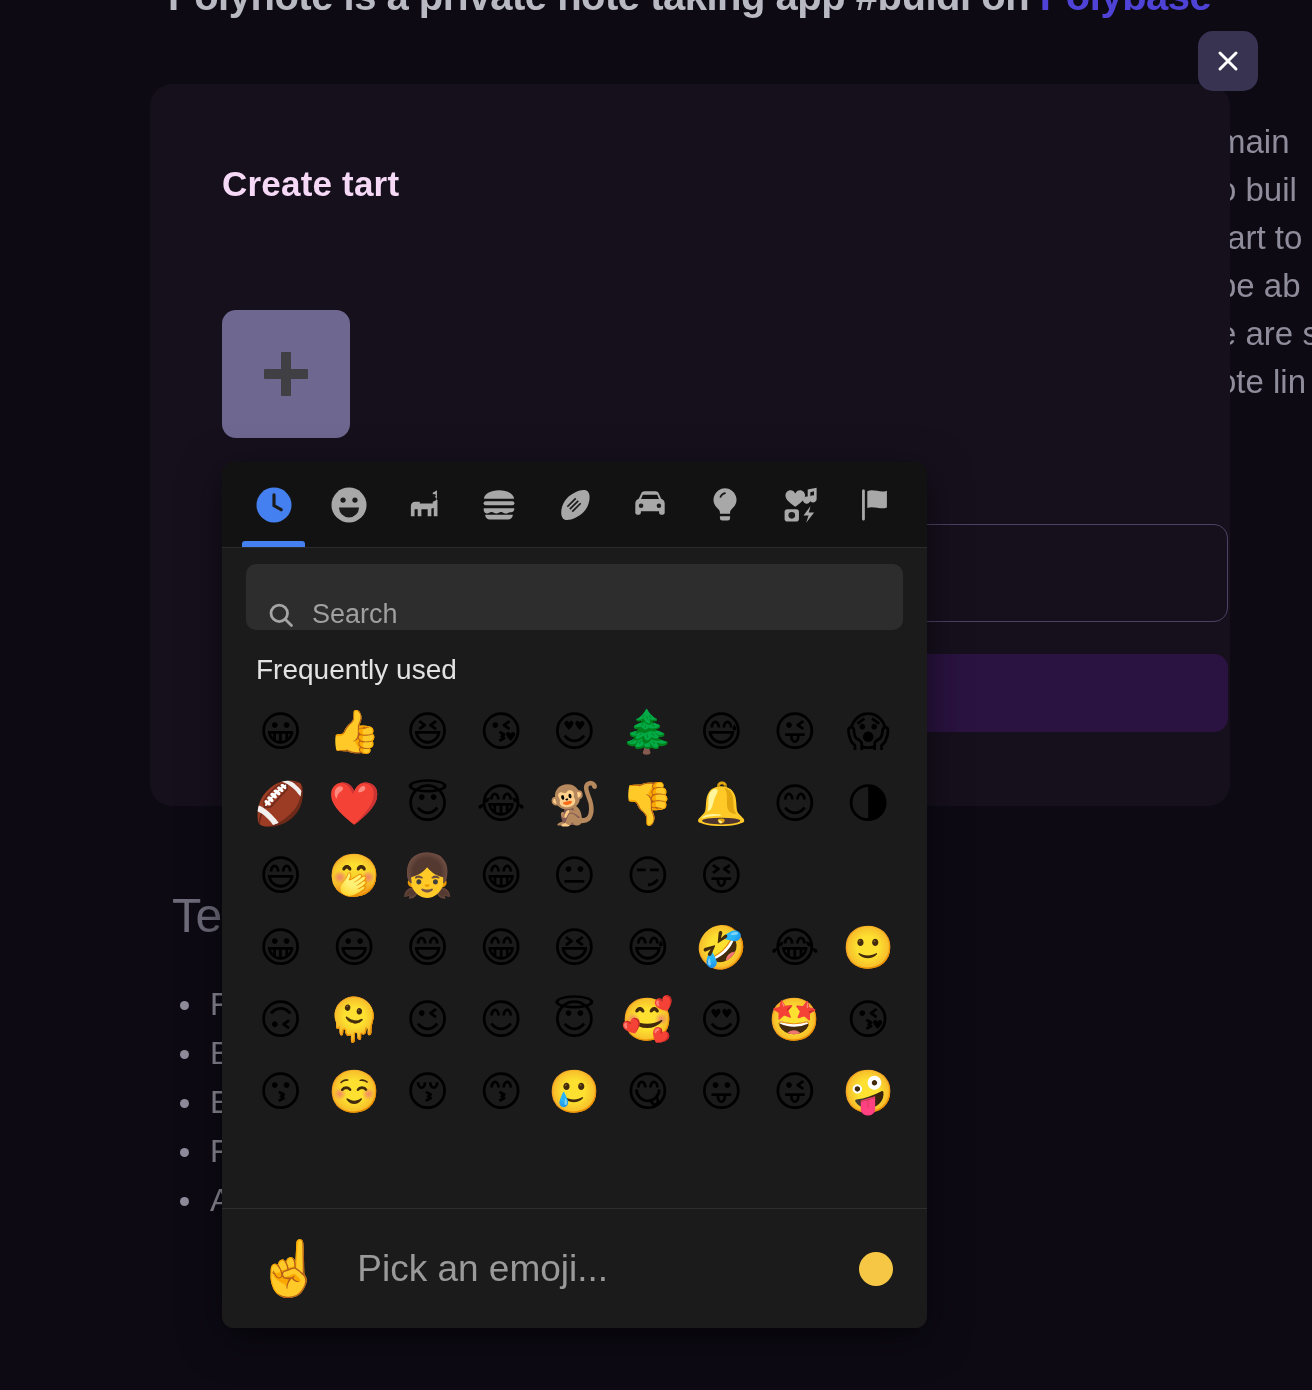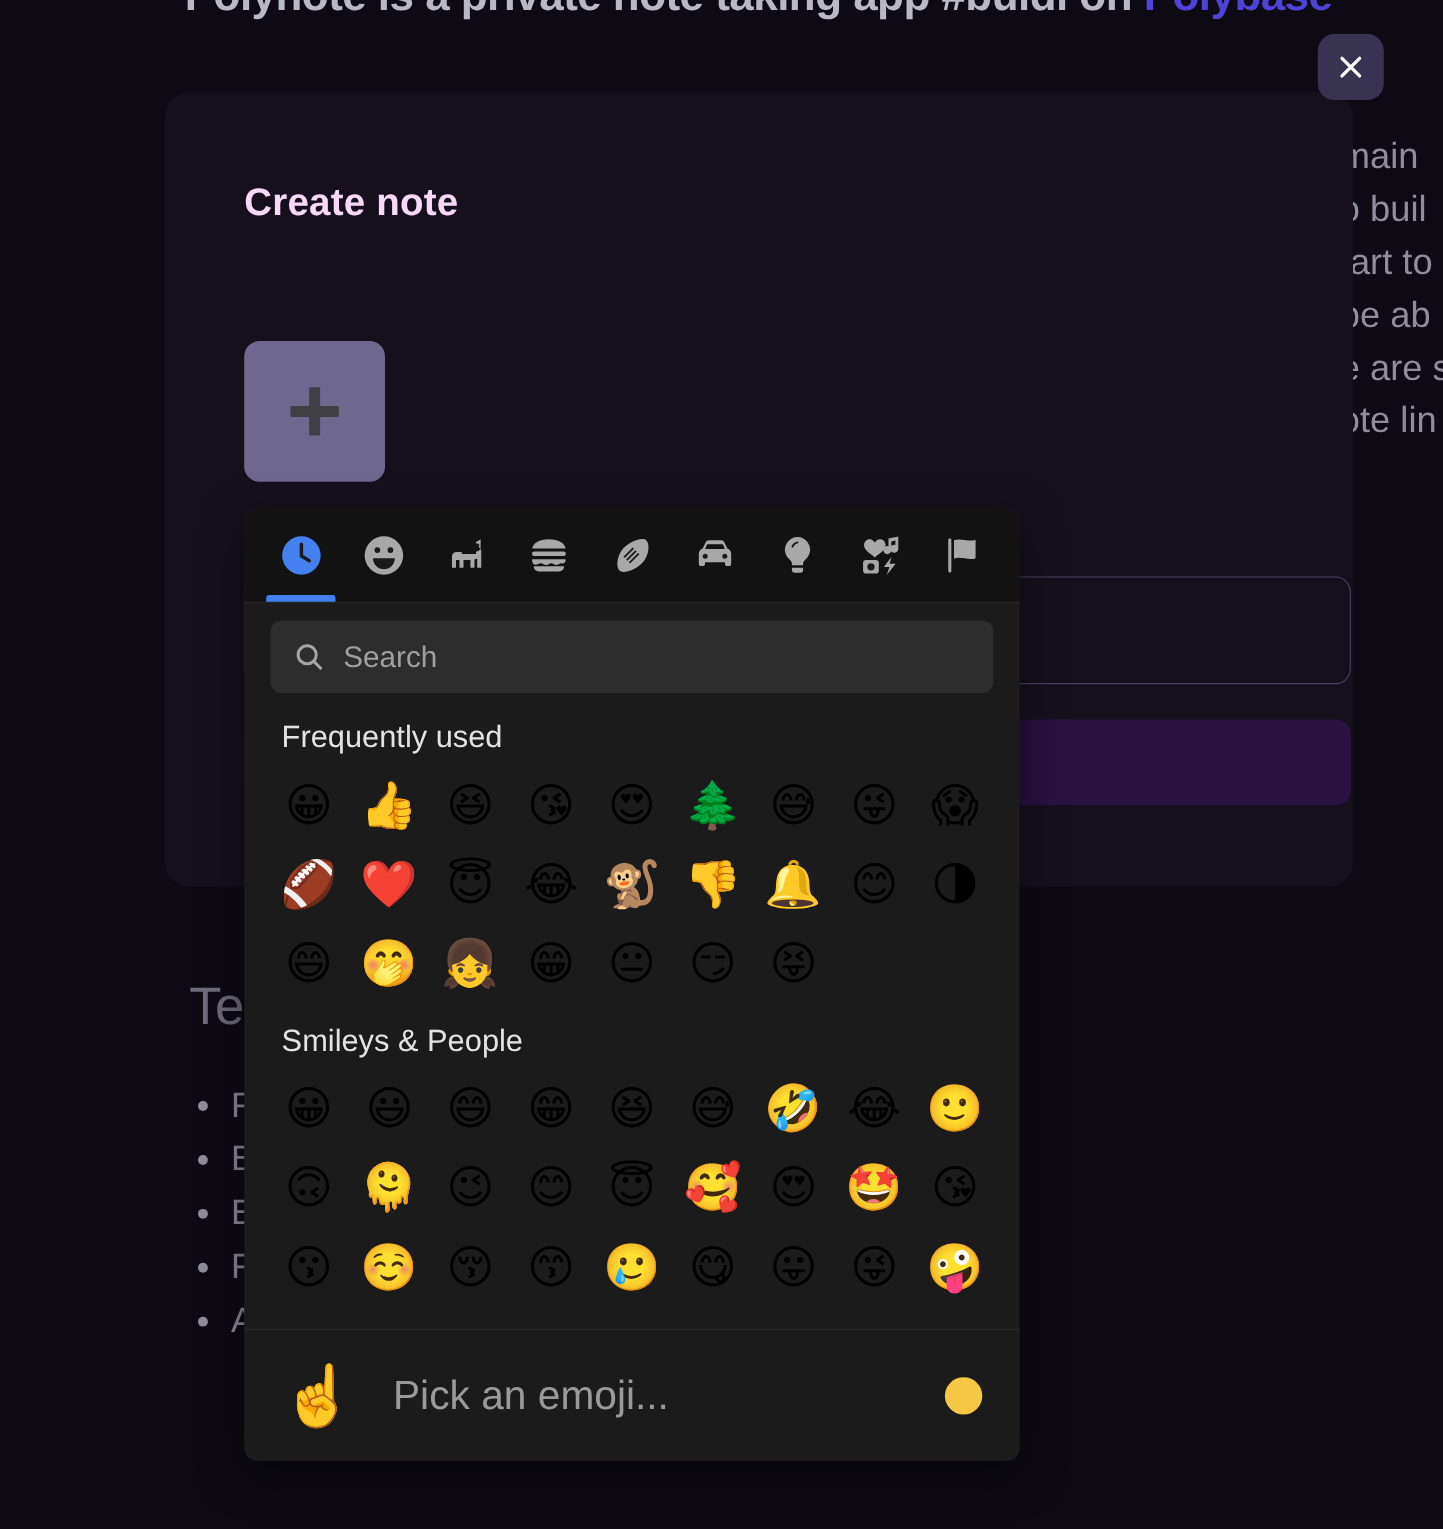--- a/index.html
+++ b/index.html
@@ -230,21 +230,21 @@
 
   .picker-search-wrap {
     padding: 16px 24px 6px 24px;
   }
   .picker-search {
     position: relative;
     height: 66px;
     background: #2d2d2d;
     border-radius: 10px;
     display: flex;
-    align-items: center;
+    align-items: flex-end;
     padding-left: 20px;
   }
   .picker-search svg { flex: none; fill: none; stroke: #a5a5a5; stroke-width: 2.2; }
   .picker-search input {
     flex: 1;
     background: transparent;
     border: none;
     outline: none;
     color: #e6e6e6;
     font-size: 27px;
@@ -337,21 +337,21 @@
     <li>F</li>
     <li>B</li>
     <li>E</li>
     <li>F</li>
     <li>A</li>
   </ul>
 </div>
 
 <div class="modal">
 
-  <div class="modal-title">Create note</div>
+  <div class="modal-title">Create tart</div>
 
 
   <button class="emoji-trigger">
     <span class="plus"></span>
   </button>
 
   <div class="note-textarea"></div>
 
   <div class="submit-button"></div>
 
@@ -475,21 +475,20 @@
         <button class="emoji-cell">🌗</button>
         <button class="emoji-cell">😄</button>
         <button class="emoji-cell">🤭</button>
         <button class="emoji-cell">👧</button>
         <button class="emoji-cell">😁</button>
         <button class="emoji-cell">😐</button>
         <button class="emoji-cell">😏</button>
         <button class="emoji-cell">😝</button>
       </div>
 
-    <div class="group-title">Smileys &amp; People</div>
     <div class="emoji-grid">
         <button class="emoji-cell">😀</button>
         <button class="emoji-cell">😃</button>
         <button class="emoji-cell">😄</button>
         <button class="emoji-cell">😁</button>
         <button class="emoji-cell">😆</button>
         <button class="emoji-cell">😅</button>
         <button class="emoji-cell">🤣</button>
         <button class="emoji-cell">😂</button>
         <button class="emoji-cell">🙂</button>

